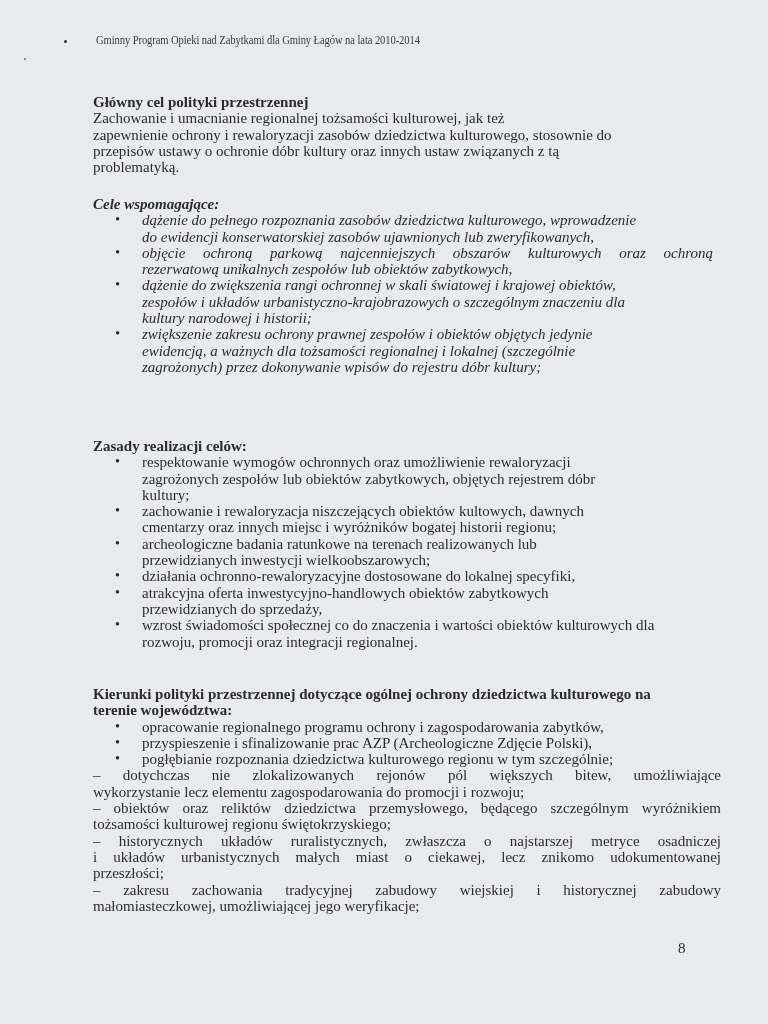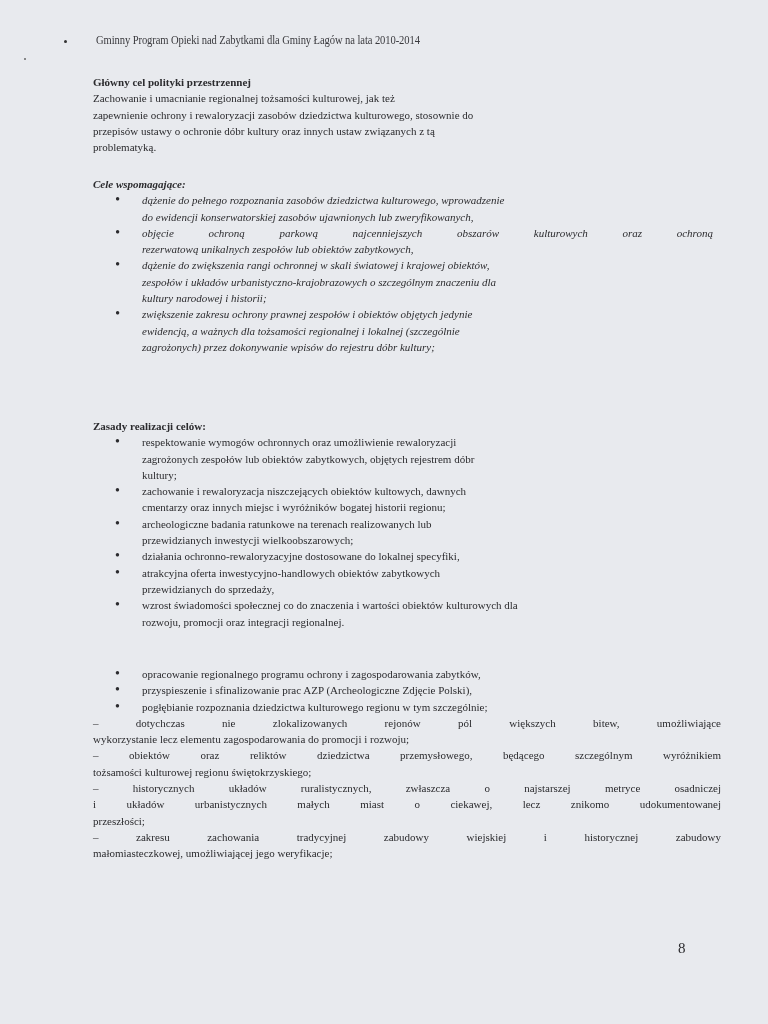--- a/index.html
+++ b/index.html
@@ -11,21 +11,21 @@
       color: #2b2b2e;
     }
     .page { position: absolute; left: 0; top: 0; width: 756px; height: 1024px; }
     .speck { position: absolute; width: 3px; height: 3px; border-radius: 50%; background: #333; }
     .header {
       position: absolute; left: 96px; top: 34px;
       font-size: 11.5px; letter-spacing: -0.1px; color: #3a3a3e;
       transform: scaleX(0.92); transform-origin: left;
       white-space: nowrap;
     }
-    .block { position: absolute; left: 93px; width: 620px; font-size: 11px; line-height: 16.3px; }
+    .block { position: absolute; left: 93px; width: 620px; font-size: 15px; line-height: 16.3px; margin-top: 20px; }
     .h { font-weight: bold; }
     ul.b { list-style: none; margin: 0; padding: 0; }
     ul.b li { position: relative; padding-left: 27px; margin-left: 22px; }
     ul.b li::before {
       content: "\2022"; position: absolute; left: 0; top: 0;
       font-size: 14px;
     }
     .line { display: block; white-space: nowrap; }
     .jline { display: block; text-align: justify; text-align-last: justify; }
     .pagenum { position: absolute; left: 678px; top: 940px; font-size: 15px; }
@@ -95,20 +95,24 @@
         <span class="line">przewidzianych do sprzedaży,</span>
       </li>
       <li>
         <span class="line">wzrost świadomości społecznej co do znaczenia i wartości obiektów kulturowych dla</span>
         <span class="line">rozwoju, promocji oraz integracji regionalnej.</span>
       </li>
     </ul>
   </div>
 
   <div class="block" style="top:666px; width:628px;">
+    <div class="h">
+      <span class="line">Kierunki polityki przestrzennej dotyczące ogólnej ochrony dziedzictwa kulturowego na</span>
+      <span class="line">terenie województwa:</span>
+    </div>
     <ul class="b">
       <li>
           <span class="line">opracowanie regionalnego programu ochrony i zagospodarowania zabytków,</span>
         </li>
       <li>
           <span class="line">przyspieszenie i sfinalizowanie prac AZP (Archeologiczne Zdjęcie Polski),</span>
         </li>
       <li>
           <span class="line">pogłębianie rozpoznania dziedzictwa kulturowego regionu w tym szczególnie;</span>
         </li>

